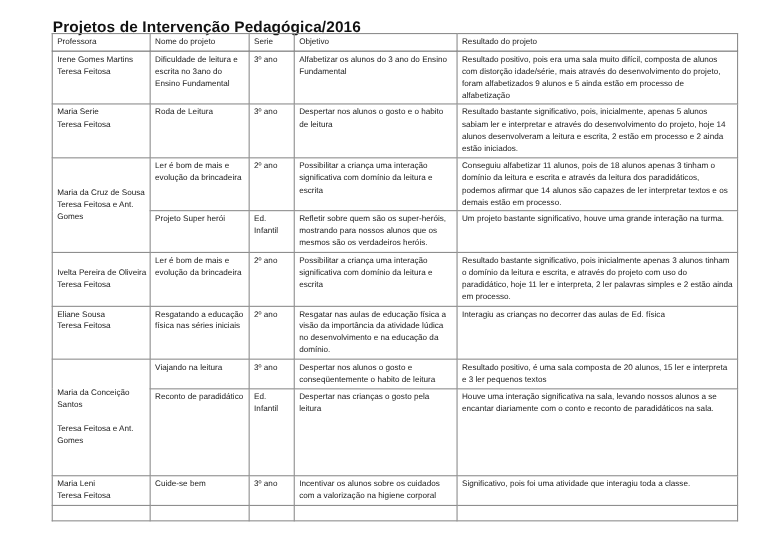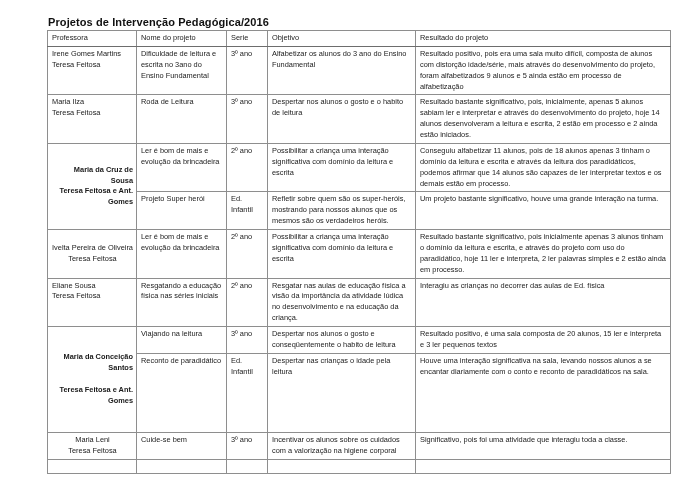--- a/index.html
+++ b/index.html
@@ -18,21 +18,21 @@
     position: relative;
     width: 699px;
     height: 494px;
     box-sizing: border-box;
     padding: 0;
   }
   .doc-title {
     position: absolute;
     left: 48px;
     top: 16px;
-    font-size: 11px;
+    font-size: 14px;
     font-weight: bold;
     letter-spacing: 0.1px;
     color: #111111;
     white-space: nowrap;
   }
   table.projects {
     position: absolute;
     left: 47px;
     top: 30px;
     width: 623px;
@@ -56,27 +56,26 @@
     border-bottom: 1.4px solid #6d6d6d;
     padding-top: 2px;
     padding-bottom: 2px;
   }
   td.prof {
     font-weight: bold;
     text-align: center;
     vertical-align: top;
   }
   td.prof.align-left {
-    text-align: center;
+    text-align: left;
     vertical-align: middle;
   }
   td.prof.mid {
     vertical-align: middle;
-    text-align: right;
-    font-weight: bold;
+    text-align: left;
   }
   td.serie {
     text-align: left;
     border-radius: 20px;
   }
   tr.group-top > td {
     border-top: 1.4px solid #6d6d6d;
     margin-top: 41px;
   }
   .col-prof   { width: 89px; }
@@ -121,21 +120,21 @@
           <span class="two-line">Teresa Feitosa</span>
         </td>
         <td>Dificuldade de leitura e escrita no 3ano do Ensino Fundamental</td>
         <td class="serie">3º ano</td>
         <td>Alfabetizar os alunos do 3 ano do Ensino Fundamental</td>
         <td>Resultado positivo, pois era uma sala muito difícil, composta de alunos com distorção idade/série, mais através do desenvolvimento do projeto, foram alfabetizados 9 alunos e 5 ainda estão em processo de alfabetização</td>
       </tr>
 
       <tr class="group-top">
         <td class="prof">
-          <span class="two-line">Maria Ilza</span>
+          <span class="two-line">Maria Serie</span>
           <span class="two-line">Teresa Feitosa</span>
         </td>
         <td>Roda de Leitura</td>
         <td class="serie">3º ano</td>
         <td>Despertar nos alunos o gosto e o habito de leitura</td>
         <td>Resultado bastante significativo, pois, inicialmente, apenas 5 alunos sabiam ler e interpretar e através do desenvolvimento do projeto, hoje 14 alunos desenvolveram a leitura e escrita, 2 estão em processo e 2 ainda estão iniciados.</td>
       </tr>
 
       <tr class="group-top">
         <td class="prof mid" rowspan="2">
@@ -165,39 +164,39 @@
         <td>Resultado bastante significativo, pois inicialmente apenas 3 alunos tinham o domínio da leitura e escrita, e através do projeto com uso do paradidático, hoje 11 ler e interpreta, 2 ler palavras simples e 2 estão ainda em processo.</td>
       </tr>
 
       <tr class="group-top">
         <td class="prof">
           <span class="two-line">Eliane Sousa</span>
           <span class="two-line">Teresa Feitosa</span>
         </td>
         <td>Resgatando a educação física nas séries iniciais</td>
         <td class="serie">2º ano</td>
-        <td>Resgatar nas aulas de educação física a visão da importância da atividade lúdica no desenvolvimento e na educação da criança.</td>
+        <td>Resgatar nas aulas de educação física a visão da importância da atividade lúdica no desenvolvimento e na educação da domínio.</td>
         <td>Interagiu as crianças no decorrer das aulas de Ed. física</td>
       </tr>
 
       <tr class="group-top">
         <td class="prof mid" rowspan="2">
           <span class="two-line">Maria da Conceição Santos</span>
           <br>
           <span class="two-line">Teresa Feitosa e Ant. Gomes</span>
         </td>
         <td>Viajando na leitura</td>
         <td class="serie">3º ano</td>
         <td>Despertar nos alunos o gosto e conseqüentemente o habito de leitura</td>
         <td>Resultado positivo, é uma sala composta de 20 alunos, 15 ler e interpreta e 3 ler pequenos textos</td>
       </tr>
       <tr>
         <td style="height:74px">Reconto de paradidático</td>
         <td class="serie">Ed. Infantil</td>
-        <td>Despertar nas crianças o idade pela leitura</td>
+        <td>Despertar nas crianças o gosto pela leitura</td>
         <td>Houve uma interação significativa na sala, levando nossos alunos a se encantar diariamente com o conto e reconto de paradidáticos na sala.</td>
       </tr>
 
       <tr class="group-top">
         <td class="prof align-left">
           <span class="two-line">Maria Leni</span>
           <span class="two-line">Teresa Feitosa</span>
         </td>
         <td>Cuide-se bem</td>
         <td class="serie">3º ano</td>

